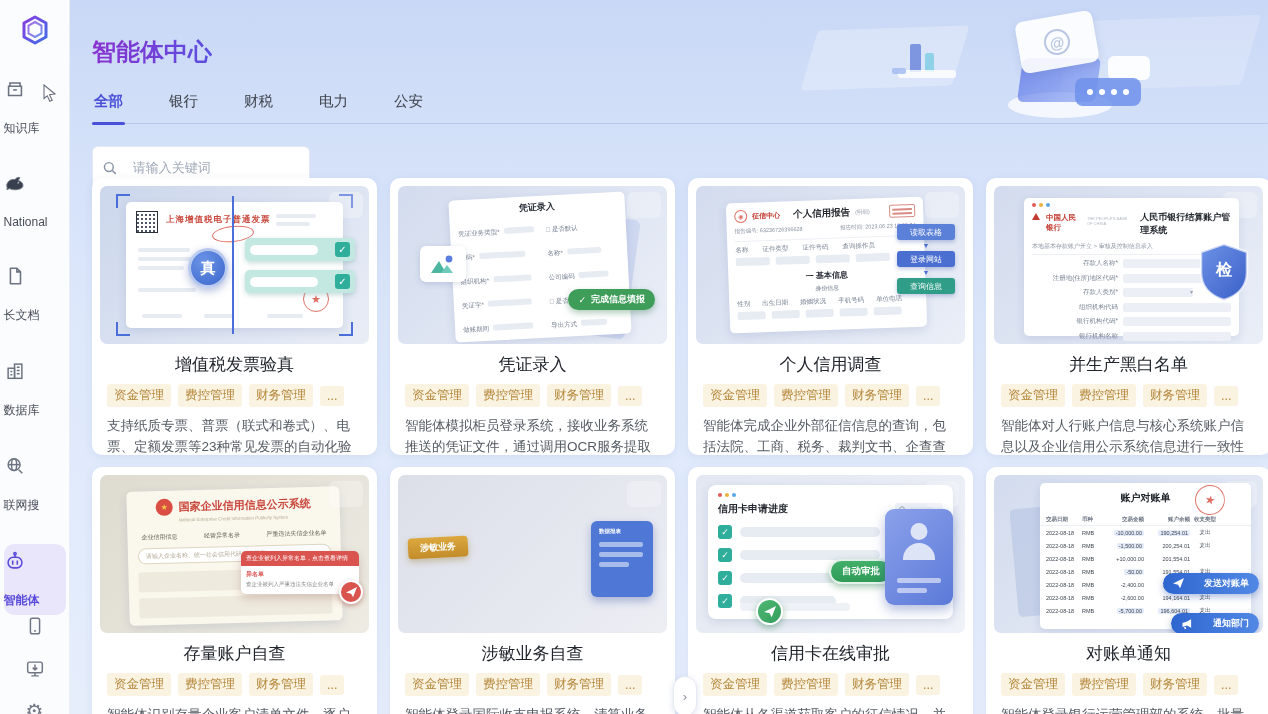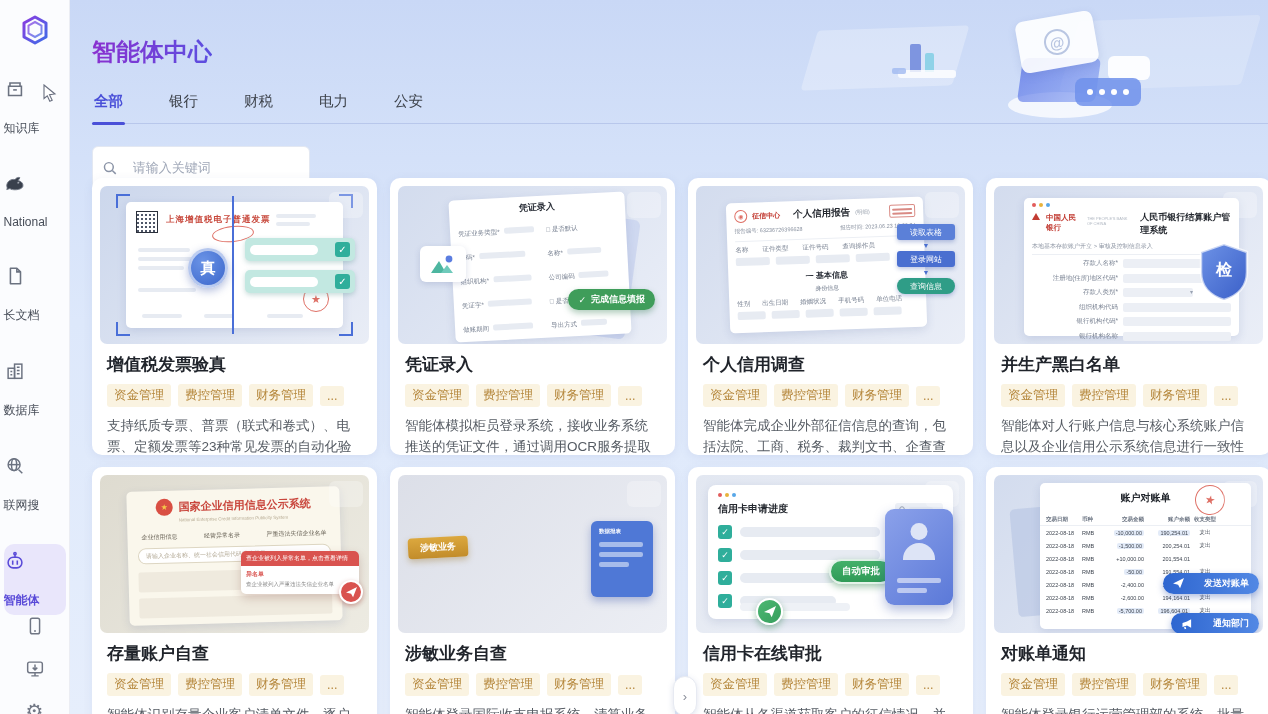--- a/index.html
+++ b/index.html
@@ -46,21 +46,21 @@
   .b-bubble i { width:6px; height:6px; border-radius:50%; background:#fff; }
   .b-bubble2 { width:42px; height:24px; background:rgba(255,255,255,.92); border-radius:6px; }
   .b-bar { border-radius:2px 2px 0 0; }
 
   
   .cards { position:absolute; left:22px; top:178px; width:1196px; display:grid; grid-template-columns:repeat(4,285px); gap:12px 13px; }
   .card { width:285px; height:277px; background:#fff; border-radius:10px; box-shadow:0 2px 10px rgba(90,110,170,.10); padding:8px 8px 0; cursor:pointer; }
   .thumb { position:relative; height:158px; border-radius:7px; overflow:hidden; background:linear-gradient(135deg,#d3dcee,#eaeef7); }
   .thumb::after { content:""; position:absolute; right:6px; top:6px; width:34px; height:26px; border-radius:6px; background:rgba(255,255,255,.28); }
   .cbody { padding:9px 7px 0; }
-  .ctitle { font-size:17px; font-weight:700; color:#20242b; }
+  .ctitle { font-size:17px; font-weight:400; color:#20242b;text-align:center; }
   .ctags { display:flex; gap:7px; margin-top:8px; align-items:center; }
   .tag { font-size:12.5px; color:#b5873c; background:#faf3e1; border-radius:3px; padding:3px 7px; }
   .cdesc { margin-top:8px; font-size:13.5px; line-height:21px; color:#555b63; height:42px; overflow:hidden; }
 
   
   .doc { position:absolute; background:#fff; border-radius:5px; box-shadow:0 3px 10px rgba(60,80,140,.14); }
   .bar { background:#e7ebf2; border-radius:2px; display:inline-block; }
   .tl { font-size:6.5px; color:#7b8494; }
   .plane { display:block; }
 
@@ -363,21 +363,21 @@
         </div>
         <div style="position:absolute;right:10px;top:38px;display:flex;flex-direction:column;align-items:center;gap:2px;">
           <div class="t3-btn" style="background:#5b80d8;">
               <span>读取表格</span>
             </div>
           <div class="t3-caret">▼</div>
           <div class="t3-btn" style="background:#4a6fd0;">
               <span>登录网站</span>
             </div>
           <div class="t3-caret">▼</div>
-          <div class="t3-btn" style="background:#2f9d87;border-radius:8px;">
+          <div class="t3-btn" style="background:#2f9d87;">
               <span>查询信息</span>
             </div>
         </div>
       </div>
       <div class="cbody">
         <div class="ctitle">个人信用调查</div>
         <div class="ctags">
           <span class="tag">资金管理</span>
           <span class="tag">费控管理</span>
           <span class="tag">财务管理</span>

